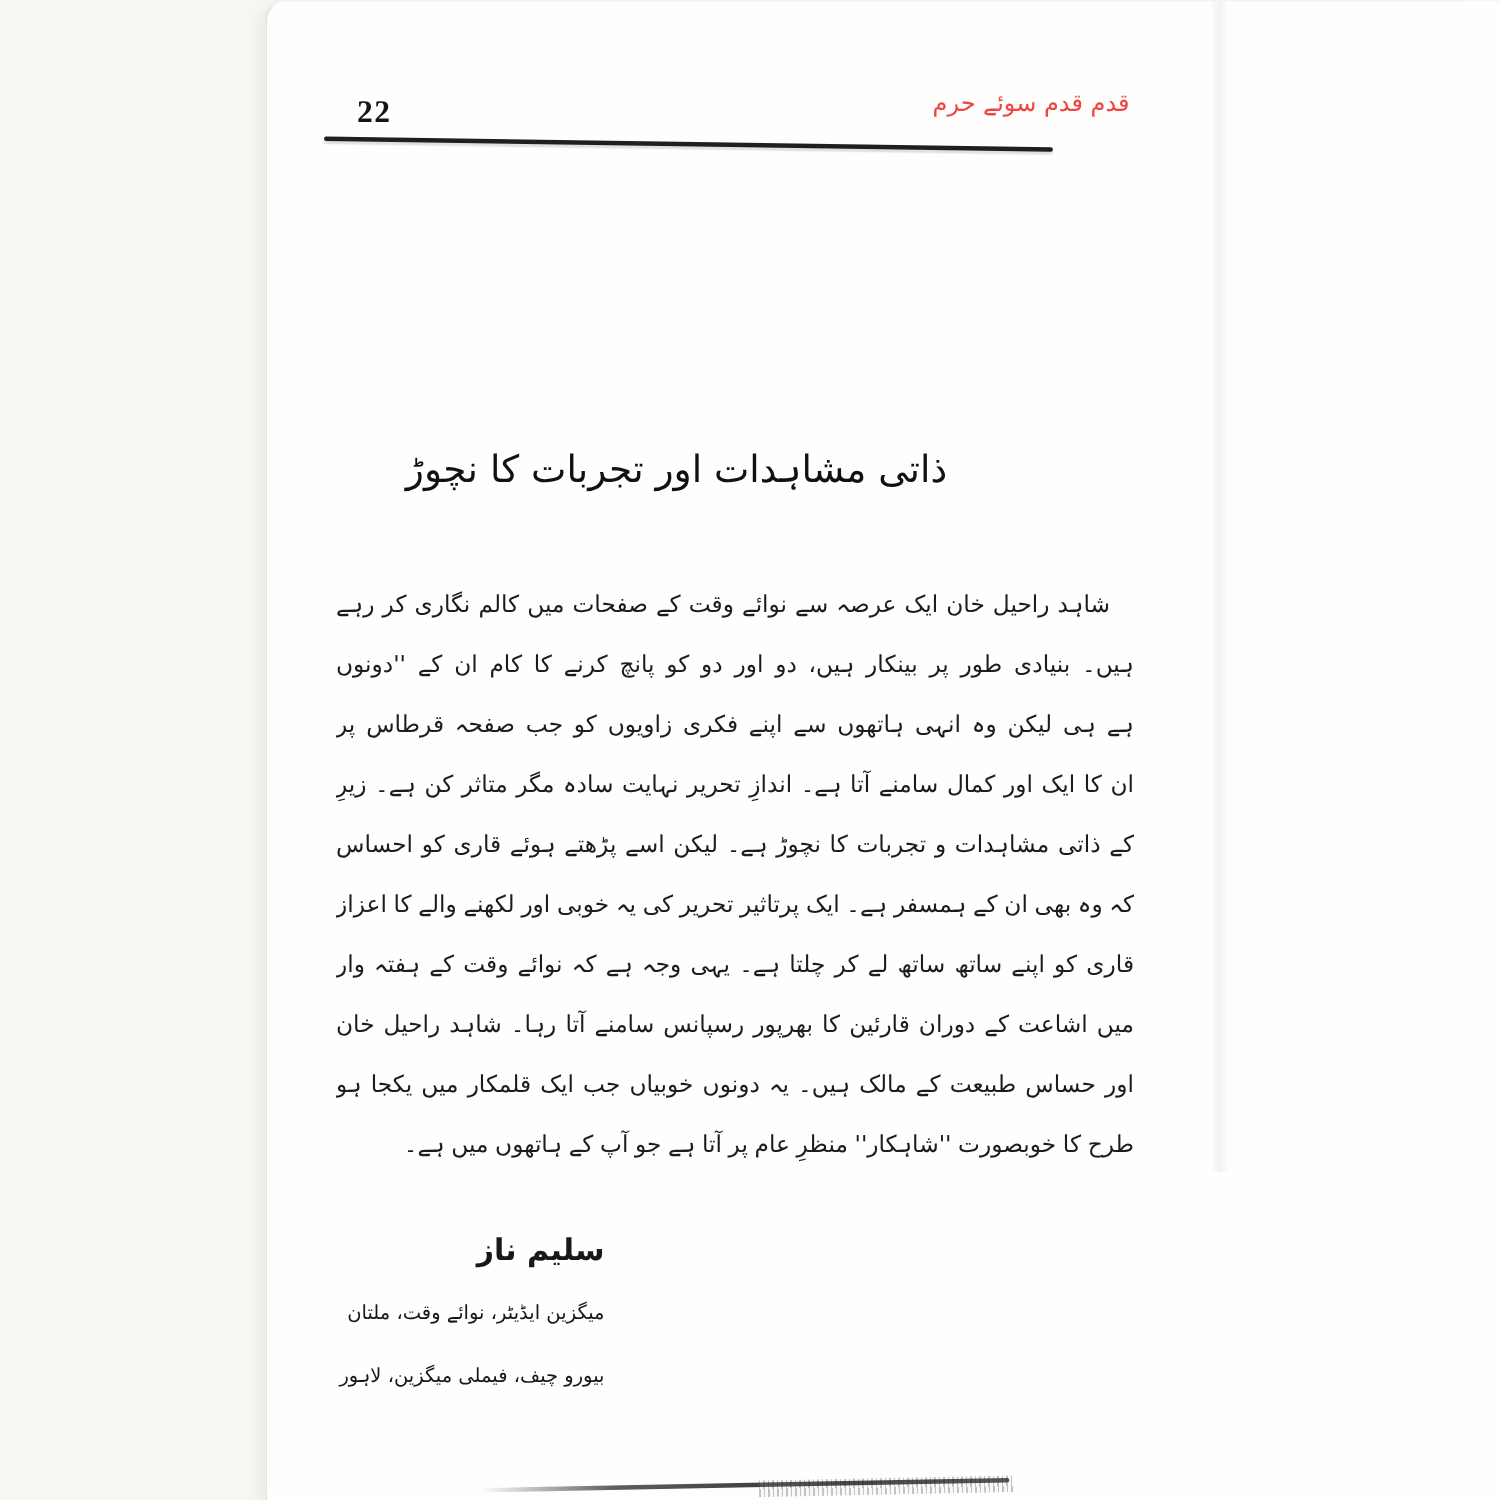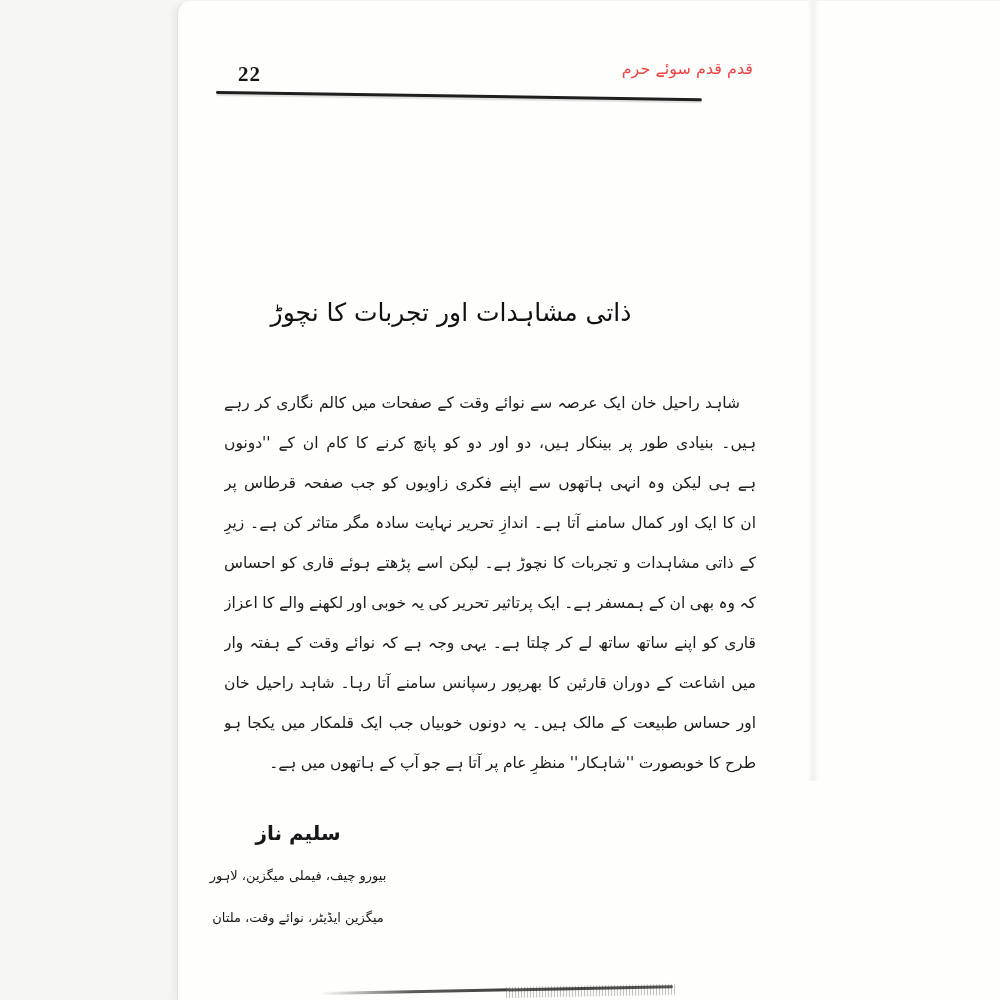--- a/index.html
+++ b/index.html
@@ -67,21 +67,21 @@
     text-align: justify;
     text-align-last: justify;
   }
   .body-line.first { padding-right: 16px; }
   .body-line.last  { text-align: center; text-align-last: right; }
 
   
   .signature {
     position: absolute; left: 15px; top: 810px;
     width: 210px;
-    direction: rtl; text-align: center;
+    direction: rtl; 
     color: #181818;
   }
   .sig-name {
     font-size: 20px; font-weight: bold;
     height: 44px; line-height: 44px;
     white-space: nowrap;
   }
   .sig-role {
     font-size: 13px;
     height: 42px; line-height: 42px;
@@ -132,22 +132,22 @@
       <div class="body-line">کے ذاتی مشاہدات و تجربات کا نچوڑ ہے۔ لیکن اسے پڑھتے ہوئے قاری کو احساس ہوتا ہے</div>
       <div class="body-line">کہ وہ بھی ان کے ہمسفر ہے۔ ایک پرتاثیر تحریر کی یہ خوبی اور لکھنے والے کا اعزاز ہے کہ وہ اپنے</div>
       <div class="body-line">قاری کو اپنے ساتھ ساتھ لے کر چلتا ہے۔ یہی وجہ ہے کہ نوائے وقت کے ہفتہ وار ملی ایڈیشن</div>
       <div class="body-line">میں اشاعت کے دوران قارئین کا بھرپور رسپانس سامنے آتا رہا۔ شاہد راحیل خان حسِ لطیف</div>
       <div class="body-line">اور حساس طبیعت کے مالک ہیں۔ یہ دونوں خوبیاں جب ایک قلمکار میں یکجا ہو جائیں تو اسی</div>
       <div class="body-line last">طرح کا خوبصورت ''شاہکار'' منظرِ عام پر آتا ہے جو آپ کے ہاتھوں میں ہے۔</div>
     </div>
 
     <div class="signature" dir="rtl">
       <div class="sig-name">سلیم ناز</div>
+      <div class="sig-role">میگزین ایڈیٹر، نوائے وقت، ملتان</div>
       <div class="sig-role">بیورو چیف، فیملی میگزین، لاہور</div>
-      <div class="sig-role">میگزین ایڈیٹر، نوائے وقت، ملتان</div>
     </div>
 
     <div class="gutter-shade"></div>
     <div class="bottom-edge-line"></div>
     <div class="bottom-edge-hatch"></div>
 
   </div>
 </div>
 
 </body></html>

